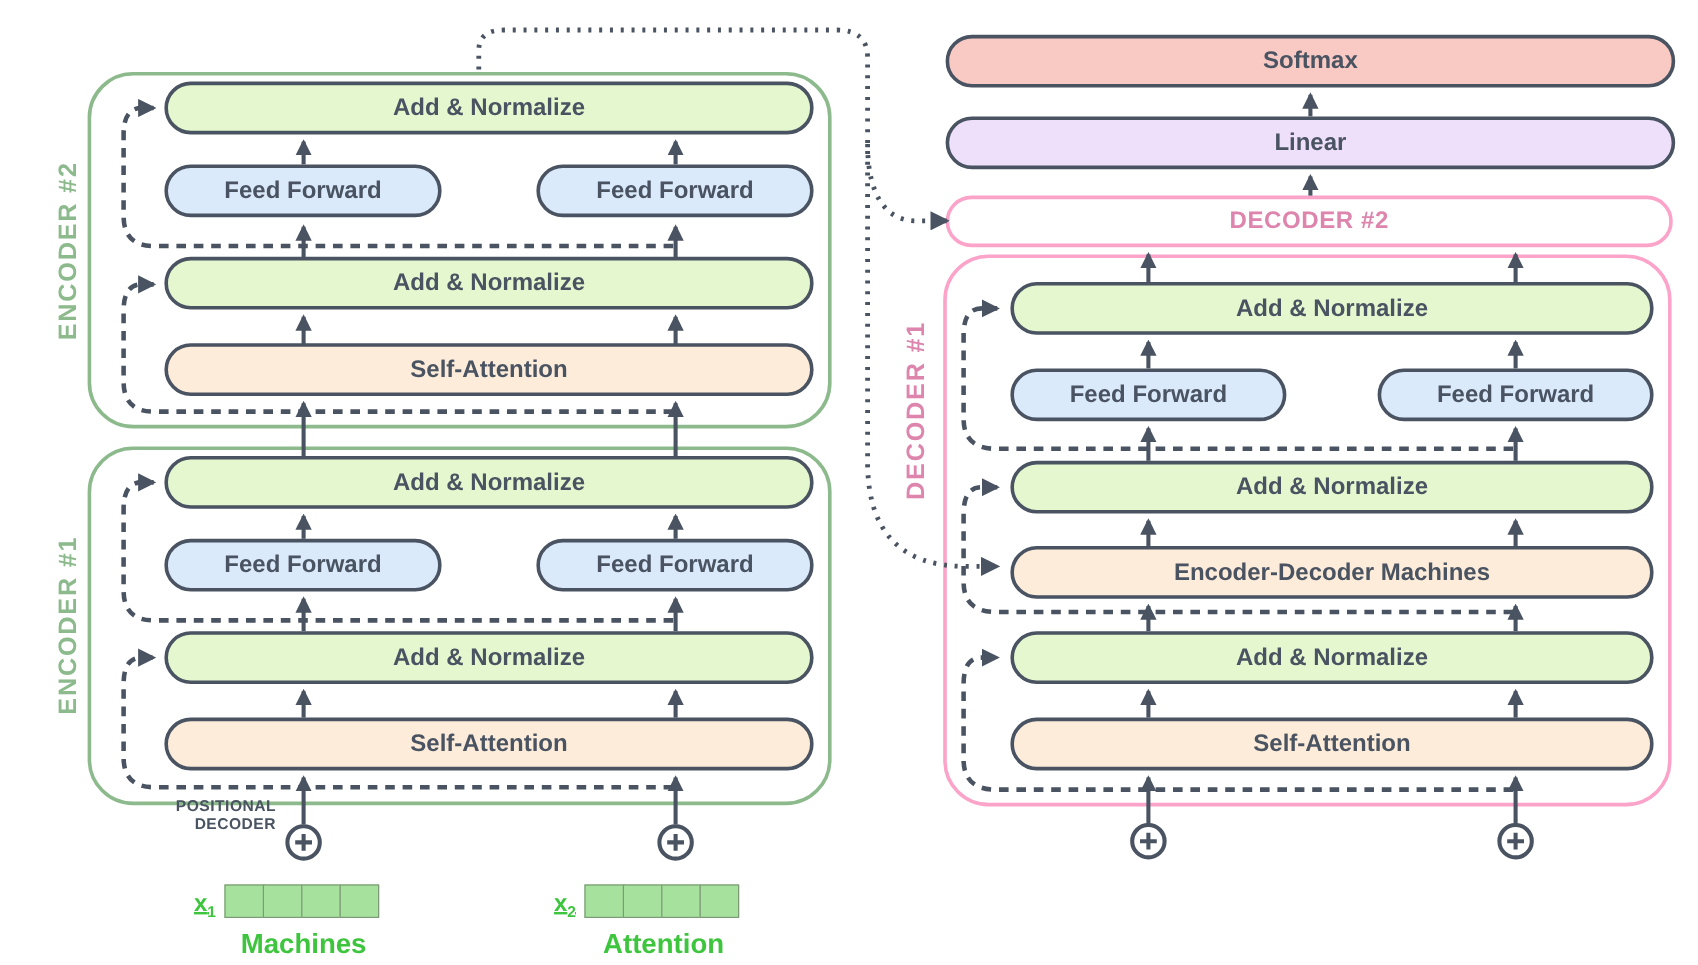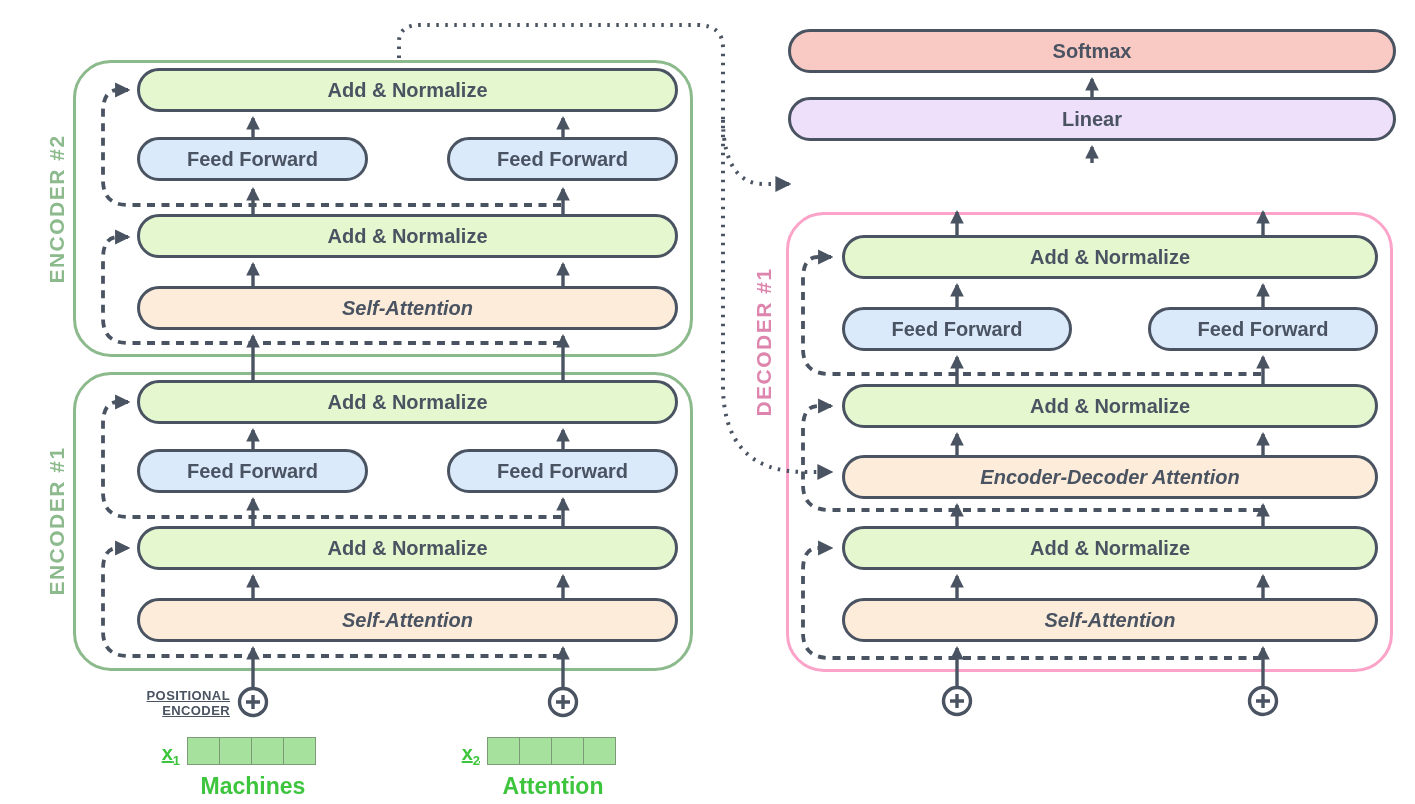--- a/index.html
+++ b/index.html
@@ -25,21 +25,21 @@
   .enc-group{border:3px solid var(--encoder_border);border-radius:38px;}
   .dec-group{border:3.5px solid var(--decoder_border);border-radius:38px;}
   .box{
     position:absolute;box-sizing:border-box;border:3.5px solid var(--outline);
     display:flex;align-items:center;justify-content:center;
     font-size:20px;font-weight:600;color:var(--outline);white-space:nowrap;
   }
   .stadium{border-radius:23px;}
   .green{background:var(--add_normalize_fill);}
   .blue{background:var(--feed_forward_fill);}
-  .orange{background:var(--attention_fill);font-style:italic;}
+  .orange{background:var(--attention_fill);}
   .salmon{background:var(--softmax_fill);}
   .lavender{background:var(--linear_fill);}
   .dec2box{
     position:absolute;box-sizing:border-box;border:3.5px solid var(--decoder_border);
     border-radius:22px;background:#ffffff;display:flex;align-items:center;justify-content:center;
     font-size:20px;font-weight:600;color:var(--decoder_label);letter-spacing:0.5px;
   }
   .vlabel{
     position:absolute;transform:translate(-50%,-50%) rotate(-90deg);
     font-size:21px;font-weight:700;letter-spacing:1.5px;white-space:nowrap;
@@ -73,44 +73,45 @@
   <div class="group enc-group" style="left:73px;top:60px;width:620px;height:297px;"></div>
   <div class="group enc-group" style="left:73px;top:372px;width:620px;height:299px;"></div>
   <div class="group dec-group" style="left:786px;top:212px;width:607px;height:460px;"></div>
 
   <div class="vlabel enc-label" style="left:57px;top:209px;">ENCODER #2</div>
   <div class="vlabel enc-label" style="left:57px;top:521px;">ENCODER #1</div>
   <div class="vlabel dec-label" style="left:764px;top:342px;">DECODER #1</div>
 
   <div class="box stadium salmon" style="left:788px;top:29px;width:608px;height:44px;">Softmax</div>
   <div class="box stadium lavender" style="left:788px;top:97px;width:608px;height:44px;">Linear</div>
+  <div class="dec2box" style="left:788px;top:163px;width:606px;height:43px;">DECODER #2</div>
 
   <div class="box stadium green" style="left:137px;top:68px;width:541px;height:44px;">Add &amp; Normalize</div>
   <div class="box stadium blue" style="left:137px;top:137px;width:231px;height:44px;">Feed Forward</div>
   <div class="box stadium blue" style="left:447px;top:137px;width:231px;height:44px;">Feed Forward</div>
   <div class="box stadium green" style="left:137px;top:214px;width:541px;height:44px;">Add &amp; Normalize</div>
   <div class="box stadium orange" style="left:137px;top:286px;width:541px;height:44px;">Self-Attention</div>
 
   <div class="box stadium green" style="left:137px;top:380px;width:541px;height:44px;">Add &amp; Normalize</div>
   <div class="box stadium blue" style="left:137px;top:449px;width:231px;height:44px;">Feed Forward</div>
   <div class="box stadium blue" style="left:447px;top:449px;width:231px;height:44px;">Feed Forward</div>
   <div class="box stadium green" style="left:137px;top:526px;width:541px;height:44px;">Add &amp; Normalize</div>
   <div class="box stadium orange" style="left:137px;top:598px;width:541px;height:44px;">Self-Attention</div>
 
   <div class="box stadium green" style="left:842px;top:235px;width:536px;height:44px;">Add &amp; Normalize</div>
   <div class="box stadium blue" style="left:842px;top:307px;width:230px;height:44px;">Feed Forward</div>
   <div class="box stadium blue" style="left:1148px;top:307px;width:230px;height:44px;">Feed Forward</div>
   <div class="box stadium green" style="left:842px;top:384px;width:536px;height:44px;">Add &amp; Normalize</div>
-  <div class="box stadium orange" style="left:842px;top:455px;width:536px;height:44px;">Encoder-Decoder Attention</div>
+  <div class="box stadium orange" style="left:842px;top:455px;width:536px;height:44px;">Encoder-Decoder Machines</div>
   <div class="box stadium green" style="left:842px;top:526px;width:536px;height:44px;">Add &amp; Normalize</div>
   <div class="box stadium orange" style="left:842px;top:598px;width:536px;height:44px;">Self-Attention</div>
 
-  <div class="posenc" style="left:110px;top:688px;width:120px;text-decoration:underline;">
+  <div class="posenc" style="left:110px;top:664px;width:120px;">
     <div>POSITIONAL</div>
-    <div>ENCODER</div>
+    <div>DECODER</div>
   </div>
 
   <div class="xlabel" style="left:140px;top:742px;width:40px;"><span>x</span><sub>1</sub></div>
   <div class="vec" style="left:187px;top:737px;">
     <div class="cell"></div>
     <div class="cell"></div>
     <div class="cell"></div>
     <div class="cell"></div>
   </div>
   <div class="token" style="left:167px;top:773px;width:172px;">Machines</div>

